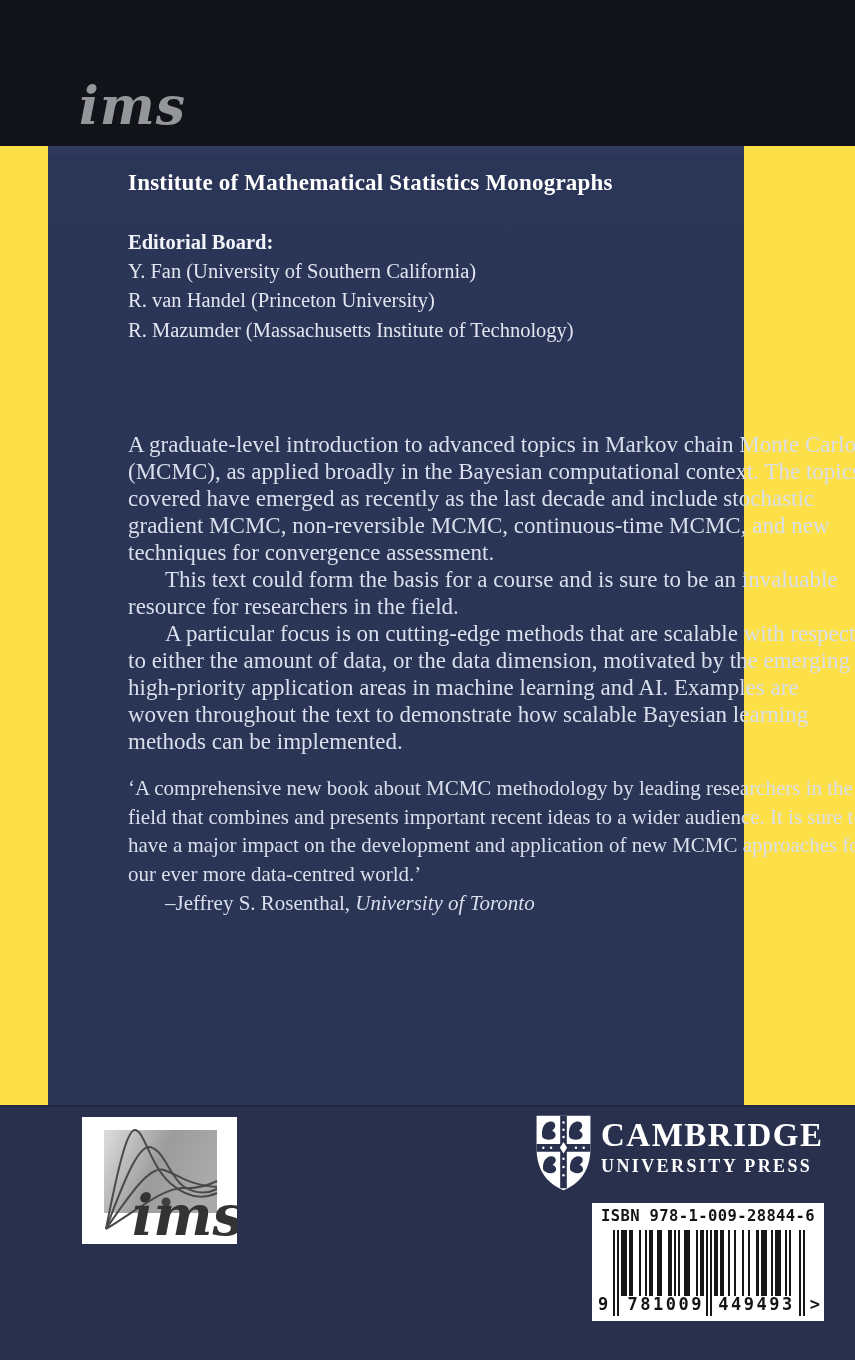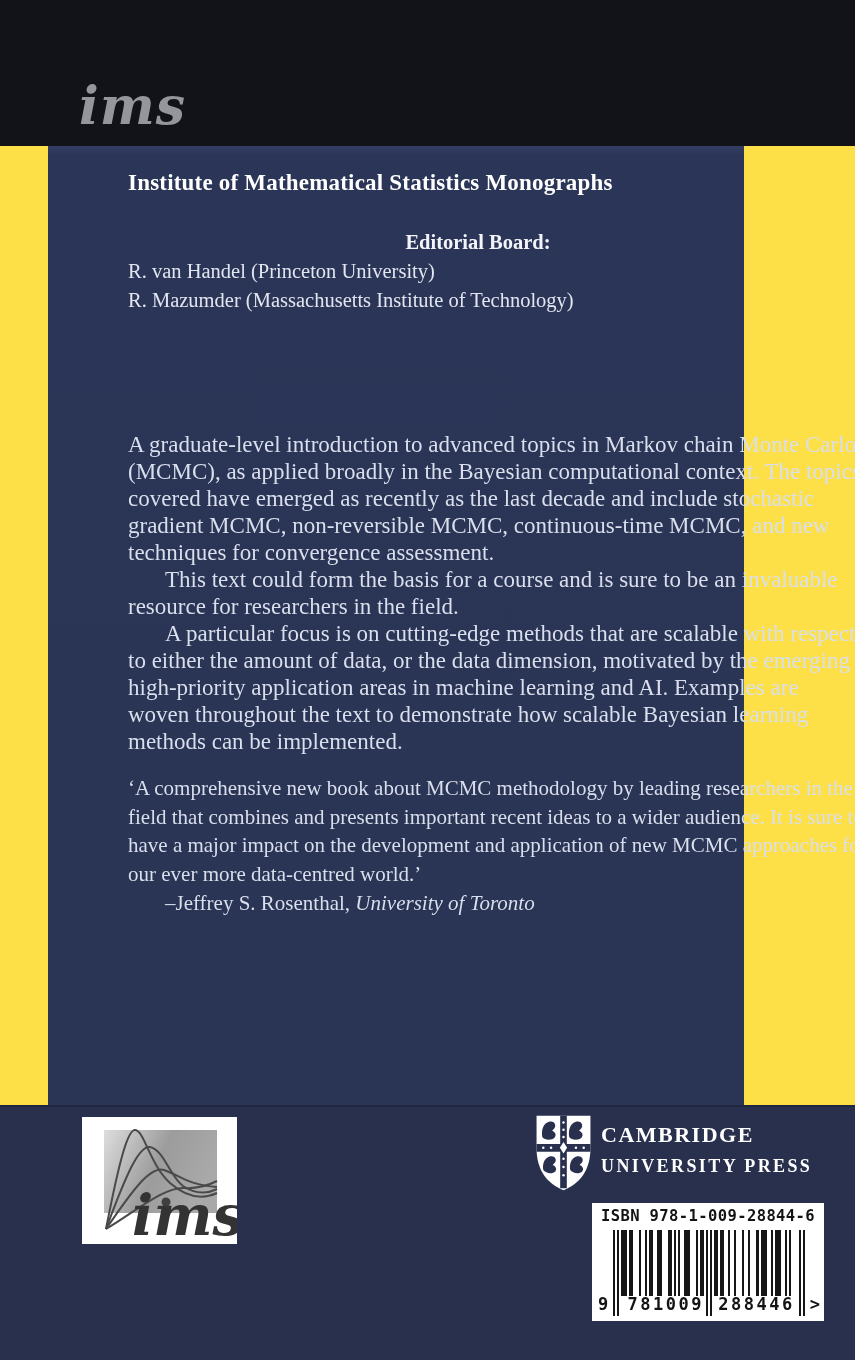--- a/index.html
+++ b/index.html
@@ -17,41 +17,41 @@
   }
   
   .main-area{position:absolute;left:8px;top:146px;width:696px;height:959px;
     background:linear-gradient(180deg,#333e63 0px,#2b3557 10px,#2a3454 100%);margin-left:40px;}
   .series-title{
     position:absolute;left:80px;top:24px;width:720px;
     font-size:23px;font-weight:700;color:#ffffff;letter-spacing:0.2px;
   }
   .editorial{position:absolute;left:80px;top:82px;width:700px;
     font-size:20.5px;line-height:29.2px;color:#e2e6f0;}
-  .editorial-heading{font-weight:700;color:#f2f4f9;text-align:center;}
+  .editorial-heading{font-weight:700;color:#f2f4f9;}
   .description{position:absolute;left:80px;top:285px;width:734px;
     font-size:23px;line-height:27px;color:#d9dfec;}
   .description p{margin:0;}
   .description p.indented{text-indent:37px;}
   .review{position:absolute;left:80px;top:628px;width:748px;
     font-size:21px;line-height:28.7px;color:#d9dfec;}
   .review p{margin:0;}
   .attribution{padding-left:37px;}
   .affiliation{font-style:italic;}
   
   .bottom-band{position:absolute;left:0;top:1105px;width:855px;height:255px;
     background:#28304d;border-top:2px solid #1e2640;}
   
   .ims-box{position:absolute;left:82px;top:10px;width:155px;height:127px;background:#ffffff;}
   .ims-box svg{display:block;width:100%;height:100%;}
   
   .cup-logo{position:absolute;left:535px;top:7px;display:flex;align-items:flex-start;}
   .cup-shield{width:57px;height:78px;flex:0 0 auto;}
   .cup-text{margin-left:9px;padding-top:3px;color:#ffffff;}
-  .cup-name1{font-size:22px;font-weight:700;line-height:36px;letter-spacing:1.5px;
+  .cup-name1{font-size:33px;font-weight:700;line-height:36px;letter-spacing:1.5px;
     font-family:"Liberation Serif",serif;}
   .cup-name2{font-size:18px;font-weight:700;line-height:22px;letter-spacing:2.4px;
     margin-top:2px;font-family:"Liberation Serif",serif;}
   
   .barcode-box{position:absolute;left:592px;top:96px;width:232px;height:118px;background:#ffffff;}
   .isbn-label{position:absolute;left:0;top:4px;width:100%;text-align:center;
     font-family:"DejaVu Sans Mono",monospace;font-weight:700;
     font-size:15.5px;letter-spacing:0.4px;color:#141414;}
   .barcode-inner{position:absolute;left:8px;top:27px;width:216px;height:86px;}
   .bars-svg{position:absolute;left:13px;top:0;width:192px;height:86px;}
@@ -71,20 +71,21 @@
   <div class="top-band">
     <div class="ims-wordmark">ims</div>
   </div>
 
   <div class="main-area">
 
     <div class="series-title">Institute of Mathematical Statistics Monographs</div>
 
     <div class="editorial">
       <div class="editorial-heading">Editorial Board:</div>
+      <div>Y. Fan (University of Southern California)</div>
       <div>R. van Handel (Princeton University)</div>
       <div>R. Mazumder (Massachusetts Institute of Technology)</div>
     </div>
 
     <div class="description">
       <p>A graduate-level introduction to advanced topics in Markov chain Monte Carlo (MCMC), as applied broadly in the Bayesian computational context. The topics covered have emerged as recently as the last decade and include stochastic gradient MCMC, non-reversible MCMC, continuous-time MCMC, and new techniques for convergence assessment.</p>
       <p class="indented">This text could form the basis for a course and is sure to be an invaluable resource for researchers in the field.</p>
       <p class="indented">A particular focus is on cutting-edge methods that are scalable with respect to either the amount of data, or the data dimension, motivated by the emerging high-priority application areas in machine learning and AI. Examples are woven throughout the text to demonstrate how scalable Bayesian learning methods can be implemented.</p>
     </div>
 
@@ -195,18 +196,18 @@
             <rect x="80" y="0" width="1" height="23" fill="#161616"></rect>
             <rect x="81" y="0" width="1" height="23" fill="#161616"></rect>
             <rect x="82" y="0" width="1" height="23" fill="#161616"></rect>
             <rect x="85" y="0" width="1" height="23" fill="#161616"></rect>
             <rect x="87" y="0" width="1" height="23" fill="#161616"></rect>
             <rect x="92" y="0" width="1" height="30" fill="#161616"></rect>
             <rect x="94" y="0" width="1" height="30" fill="#161616"></rect>
           </svg>
         <span class="bc-digit bc-lead">9</span>
         <span class="bc-digit bc-g1">781009</span>
-        <span class="bc-digit bc-g2">288446</span>
+        <span class="bc-digit bc-g2">449493</span>
         <span class="bc-digit bc-chevron">&gt;</span>
       </div>
     </div>
   </div>
 </div>
 
 </body></html>

